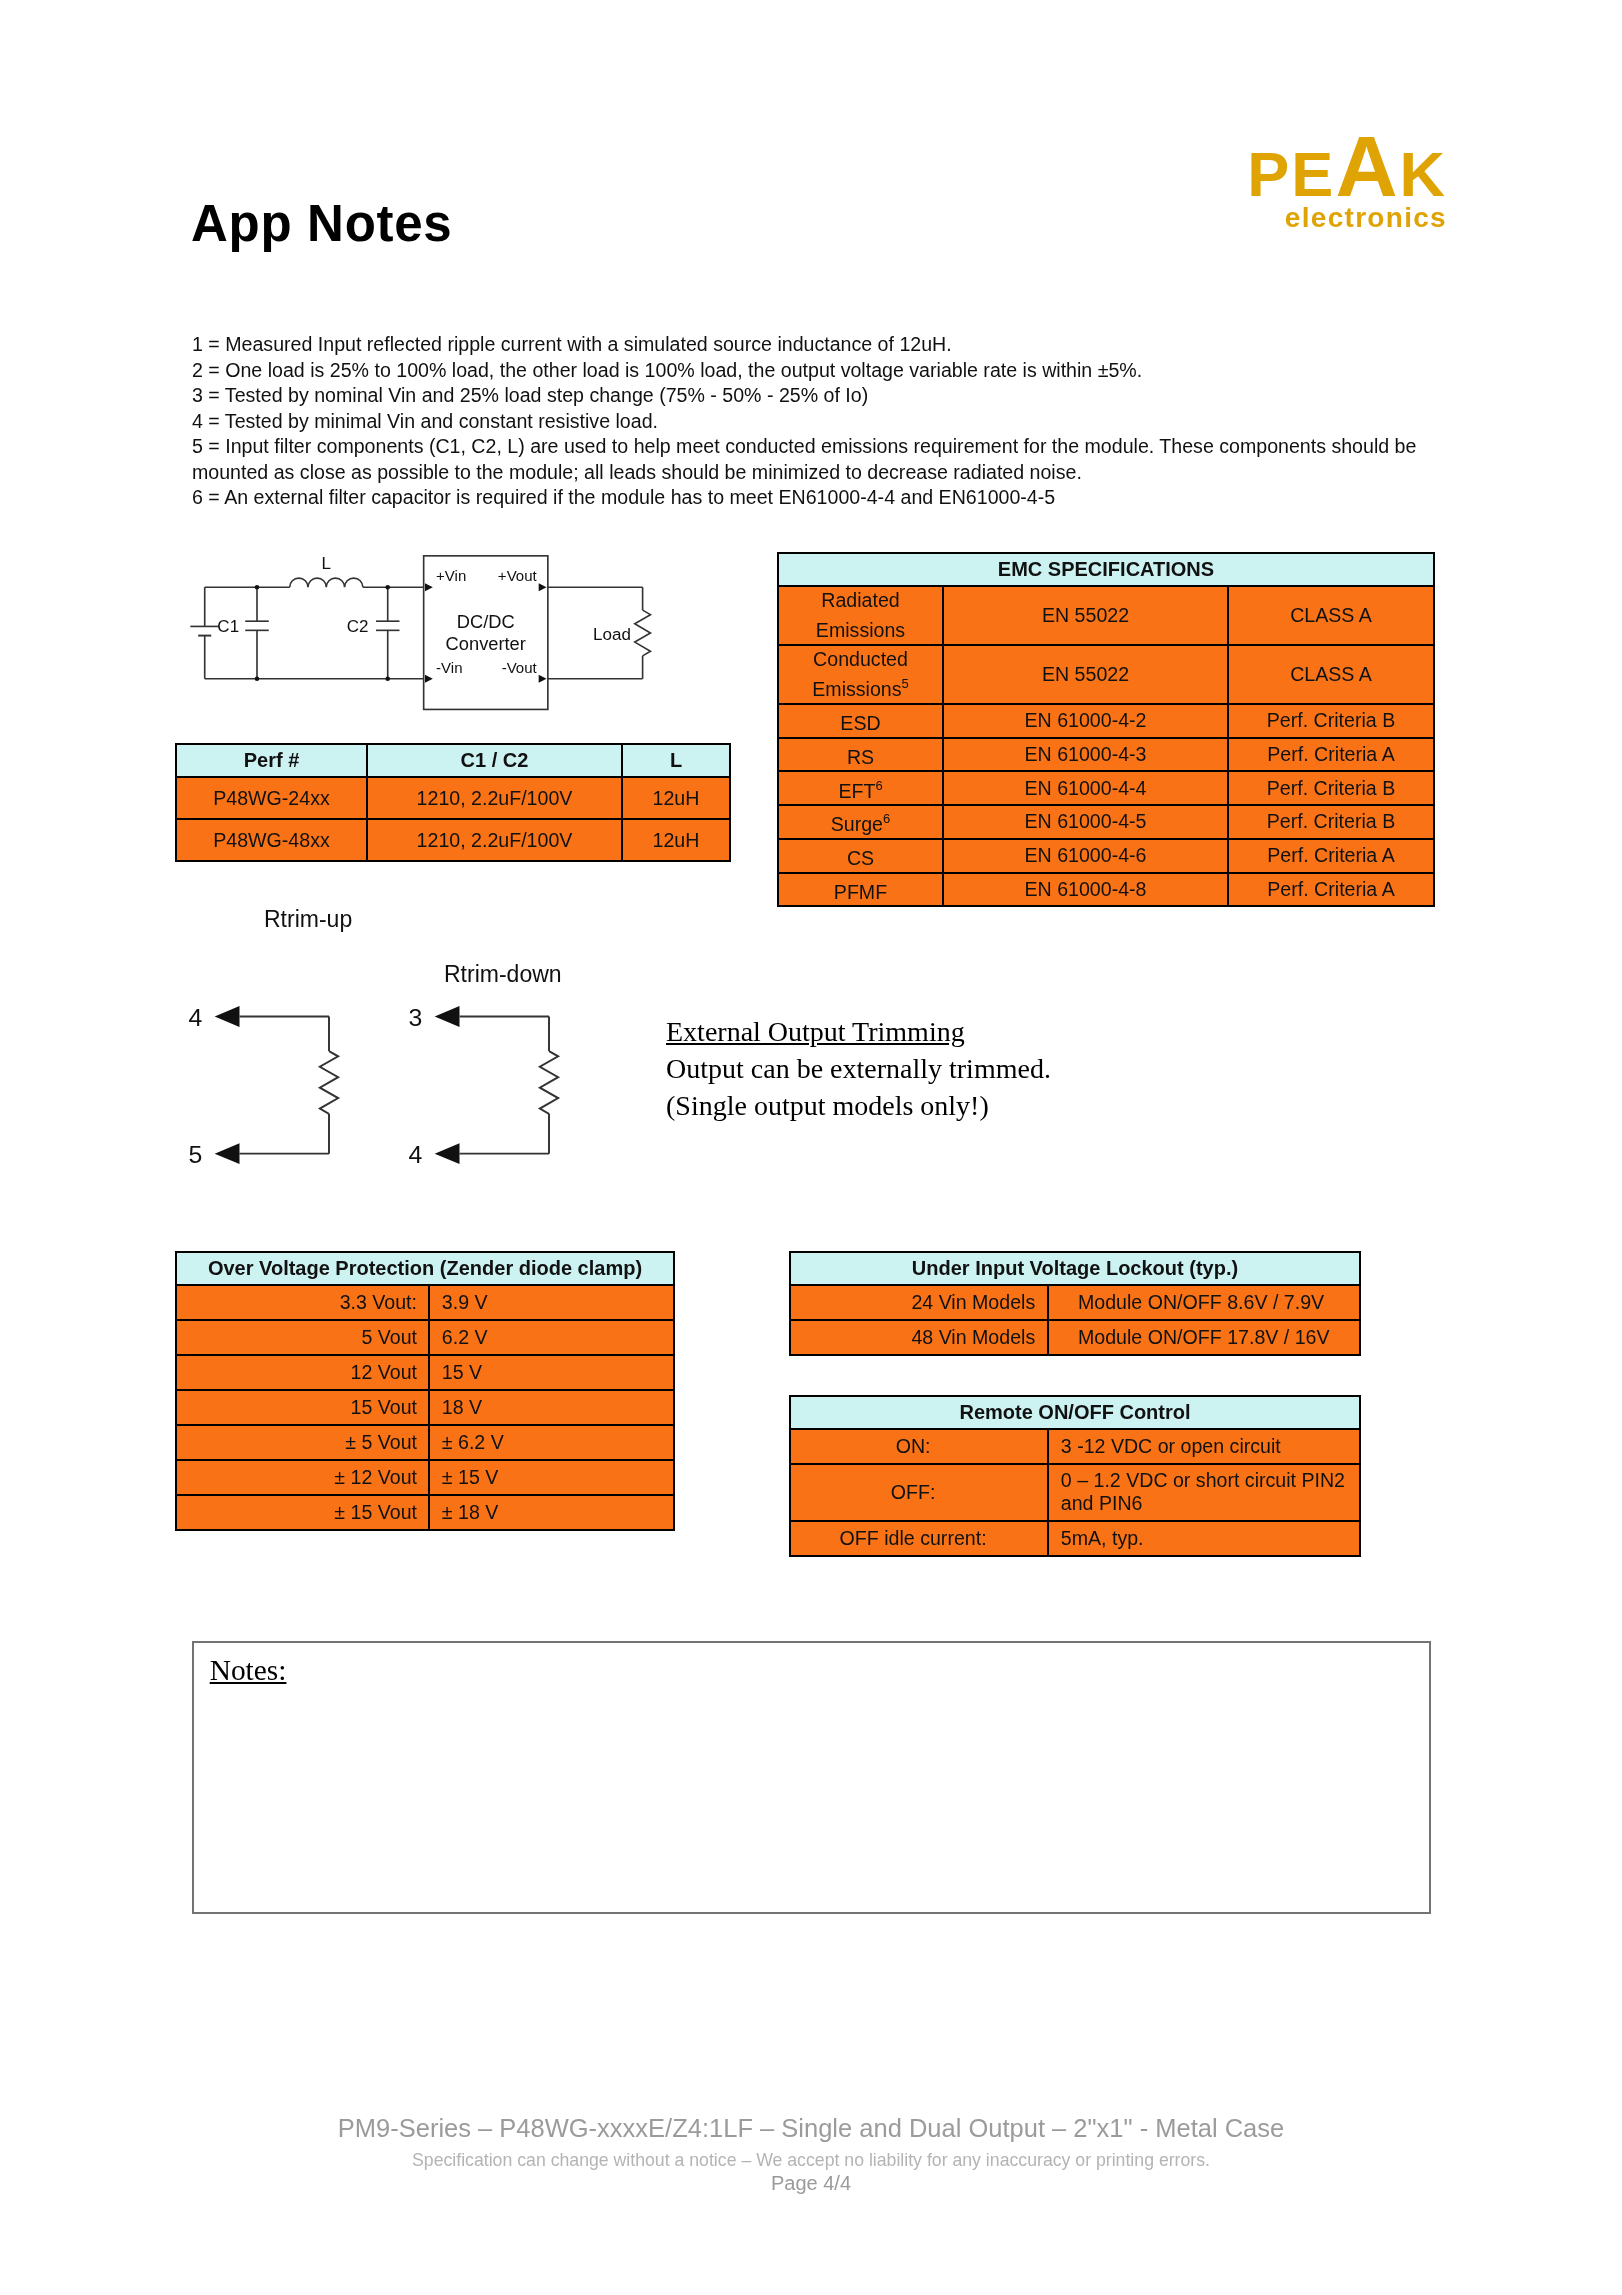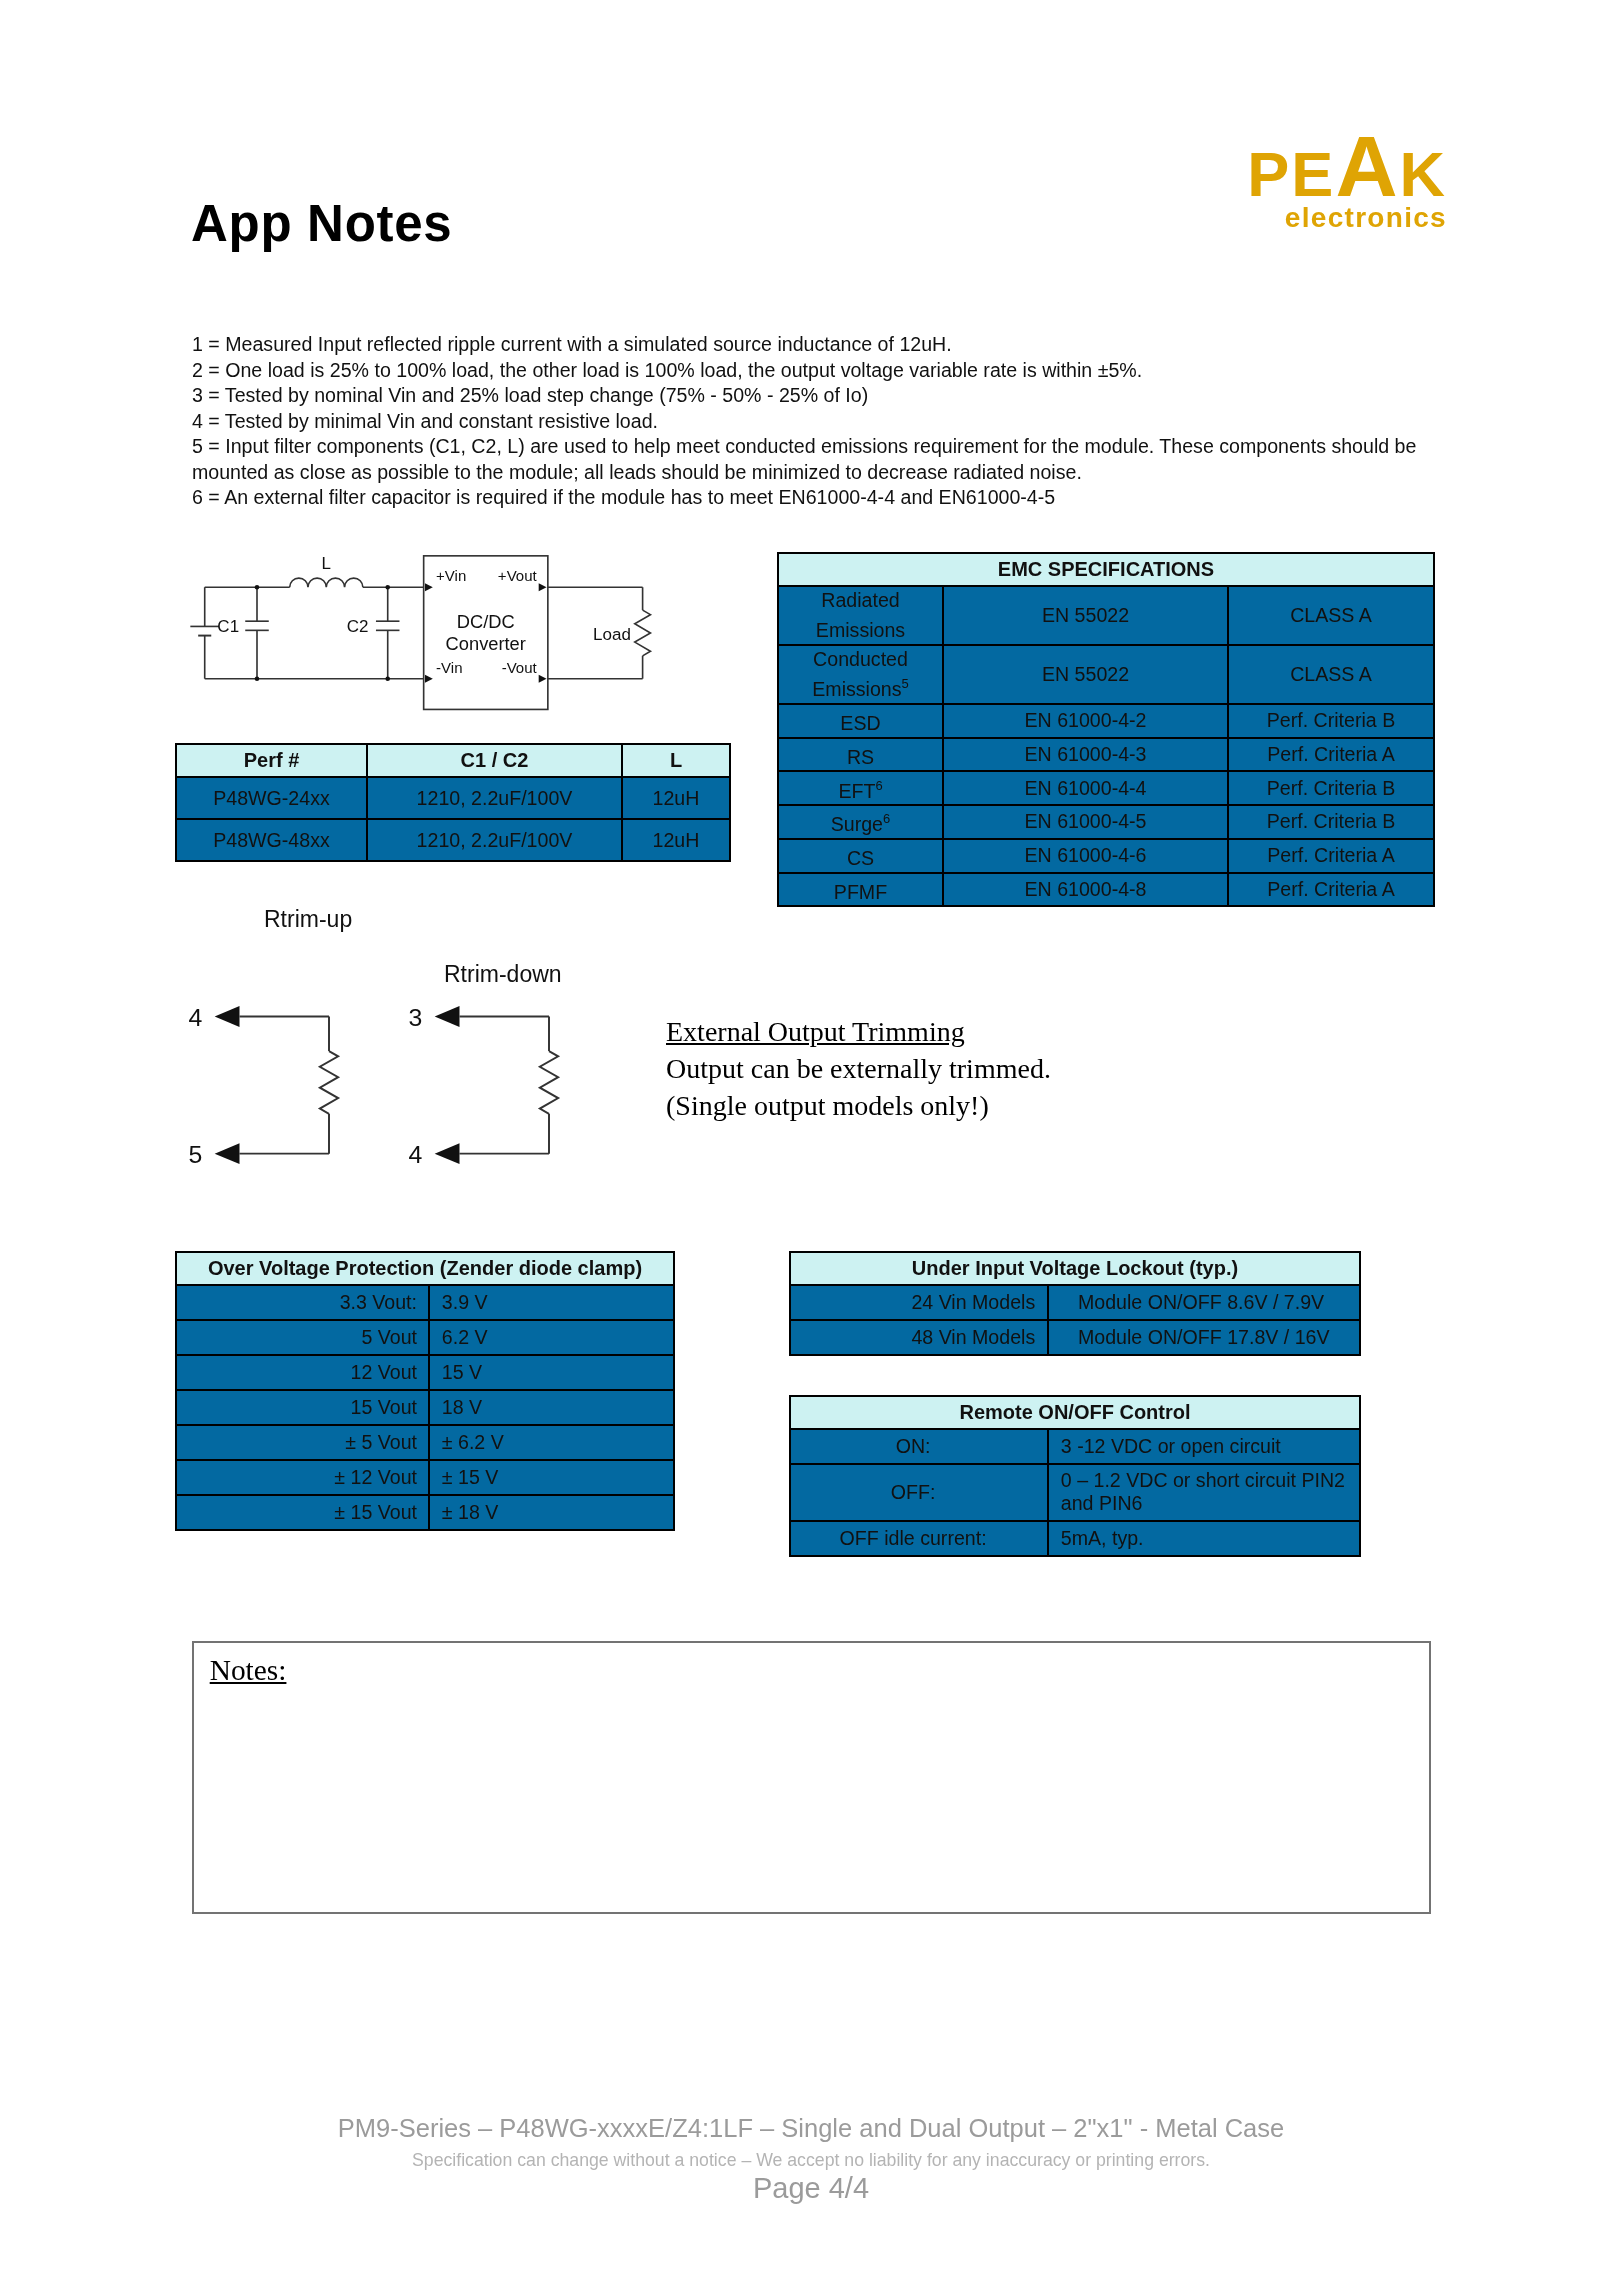--- a/index.html
+++ b/index.html
@@ -31,21 +31,21 @@
   .label-down { left:444px; top:961px; }
   .rtrim-svg { position:absolute; width:196px; height:196px; }
   .rtrim-up { left:182px; top:989px; }
   .rtrim-down { left:402px; top:989px; }
   .pin-num { font-size:38px; }
 
   .ext-trim { position:absolute; left:666px; top:1013px; font-family:"Liberation Serif", serif; font-size:28px; line-height:37px; color:#000; }
   .ext-trim .heading { text-decoration:underline; }
 
   
-  .tbl { position:absolute; border-collapse:collapse; table-layout:fixed; background:#0369a1; }
+  .tbl { position:absolute; border-collapse:collapse; table-layout:fixed; background:#f97316; }
   .tbl th, .tbl td { border:2px solid #000; font-size:19.6px; color:#111; overflow:hidden; }
   .tbl th { background:var(--table-header-bg,#cdf2f2); font-weight:700; text-align:center; font-size:20px; height:33px; }
 
   .emc { left:777px; top:552px; width:656px; }
   .emc td { text-align:center; height:31px; padding:1.3px 5.2px; line-height:23.6px; }
   .emc tr.tall td { height:59px; }
   .emc sup { font-size:13px; }
 
   .parts { left:175px; top:743px; width:554px; }
   .parts td { text-align:center; height:42px; }
@@ -65,21 +65,21 @@
   .remote td.lab { text-align:center; padding-right:11.8px; }
   .remote td.val { text-align:left; padding-left:11.8px; padding-top:3.9px; padding-bottom:3.9px; }
 
   
   .notes-box { position:absolute; left:192px; top:1641px; width:1239px; height:273px; border:2px solid #737373; }
   .notes-box .label { display:inline-block; margin:10.5px 0 0 15.7px; font-family:"Liberation Serif", serif; font-size:29.4px; text-decoration:underline; color:#000; }
 
   
   .footer1 { position:absolute; left:0; top:2114px; width:100%; text-align:center; font-size:25.5px; color:var(--footer-gray,#9b9b9b); }
   .footer2 { position:absolute; left:0; top:2150px; width:100%; text-align:center; font-size:17.7px; color:#b4b4b4; }
-  .footer3 { position:absolute; left:0; top:2172px; width:100%; text-align:center; font-size:29px; color:var(--footer-gray,#9b9b9b); }
+  .footer3 { position:absolute; left:0; top:2172px; width:100%; text-align:center; font-size:20px; color:var(--footer-gray,#9b9b9b); }
 </style>
 </head>
 <body>
 
 <div class="page">
 
   <h1 class="title">App Notes</h1>
 
   <div class="logo">
     <div class="logo-brand"><span>PE</span><span class="logo-a">A</span><span>K</span></div>

